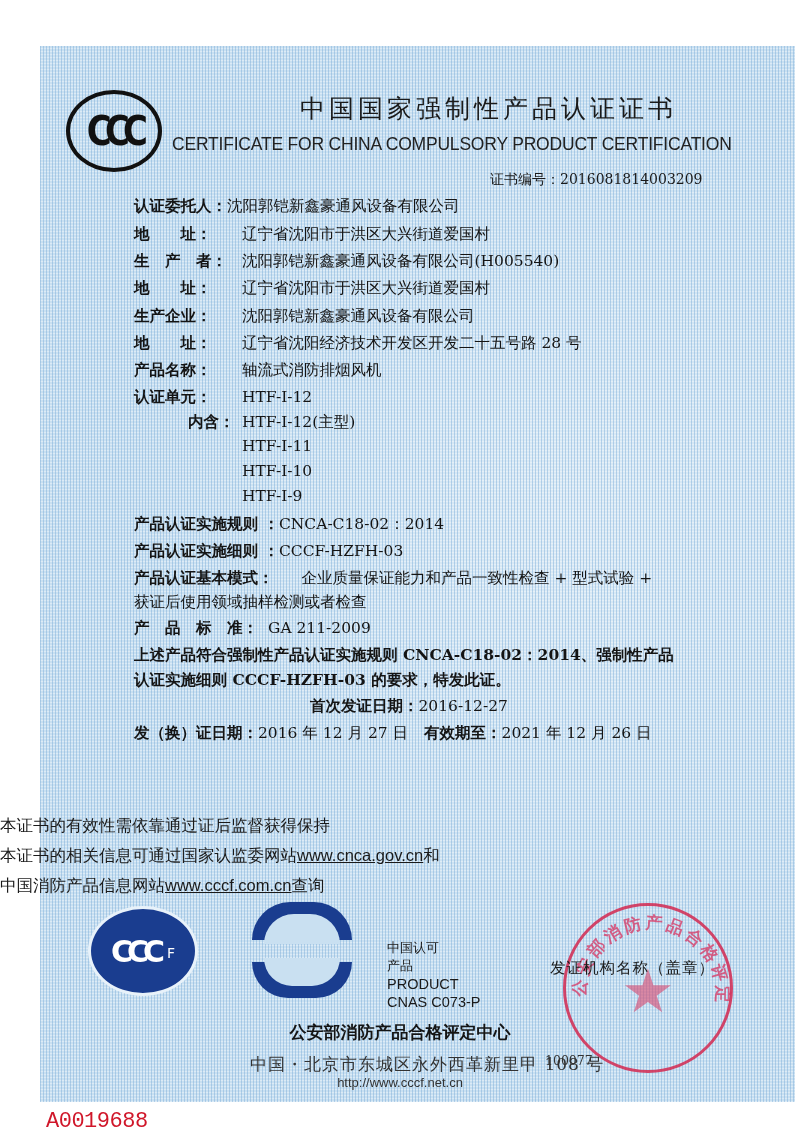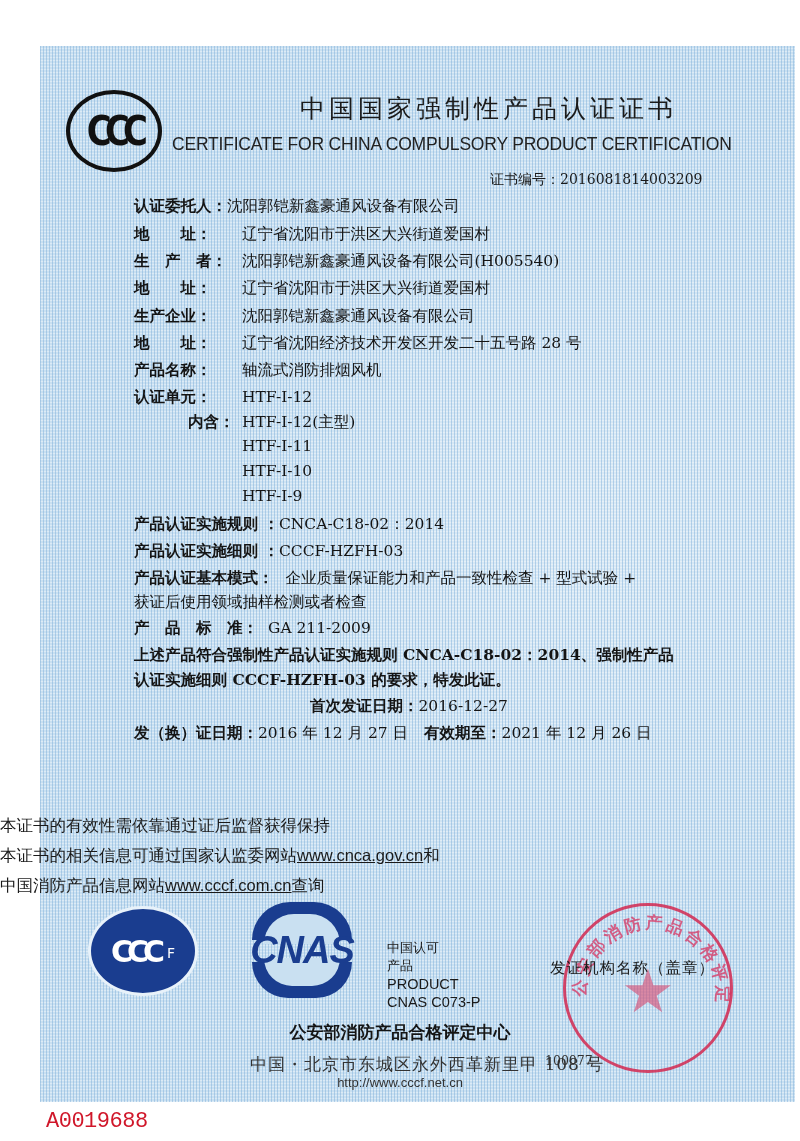--- a/index.html
+++ b/index.html
@@ -106,21 +106,21 @@
 <div class="abs row" style="top:462px; left:242px">HTF-I-10</div>
 <div class="abs row" style="top:487px; left:242px">HTF-I-9</div>
 
 <div class="abs row" style="top:514px">
   <span class="lbl">产品认证实施规则 ：</span><span class="val">CNCA-C18-02：2014</span>
 </div>
 <div class="abs row" style="top:541px">
   <span class="lbl">产品认证实施细则 ：</span><span class="val">CCCF-HZFH-03</span>
 </div>
 <div class="abs row" style="top:568px">
-  <span class="lbl" style="margin-right:12px">产品认证基本模式：</span><span class="val">企业质量保证能力和产品一致性检查 + 型式试验 +</span>
+  <span class="lbl" style="margin-right:28px">产品认证基本模式：</span><span class="val">企业质量保证能力和产品一致性检查 + 型式试验 +</span>
 </div>
 <div class="abs row" style="top:592px">获证后使用领域抽样检测或者检查</div>
 <div class="abs row" style="top:618px">
   <span class="lbl" style="margin-right:10px">产　品　标　准：</span><span class="val">GA 211-2009</span>
 </div>
 
 <div class="abs row sec-title" style="top:645px">上述产品符合强制性产品认证实施规则 CNCA-C18-02：2014、强制性产品</div>
 <div class="abs row sec-title" style="top:670px">认证实施细则 CCCF-HZFH-03 的要求，特发此证。</div>
 
 <div class="abs row" style="top:696px; left:310px">
@@ -138,21 +138,20 @@
   <span>中国消防产品信息网站</span><span class="url">www.cccf.com.cn</span><span>查询</span>
 </div>
 
 <div class="abs cccf-logo">
   <span>CCC</span>
     <small>F</small>
 </div>
 <div class="abs cnas-logo">
   <div class="arc-top"></div>
   <div class="arc-bot"></div>
-  <div class="word">CNAS</div>
 </div>
 <div class="abs cnas-text">
   <div>中国认可</div>
   <div>产品</div>
   <div class="en">PRODUCT</div>
   <div class="en">CNAS C073-P</div>
 </div>
 
 <div class="abs seal">
   <svg class="ring-text" viewBox="0 0 170 170">

